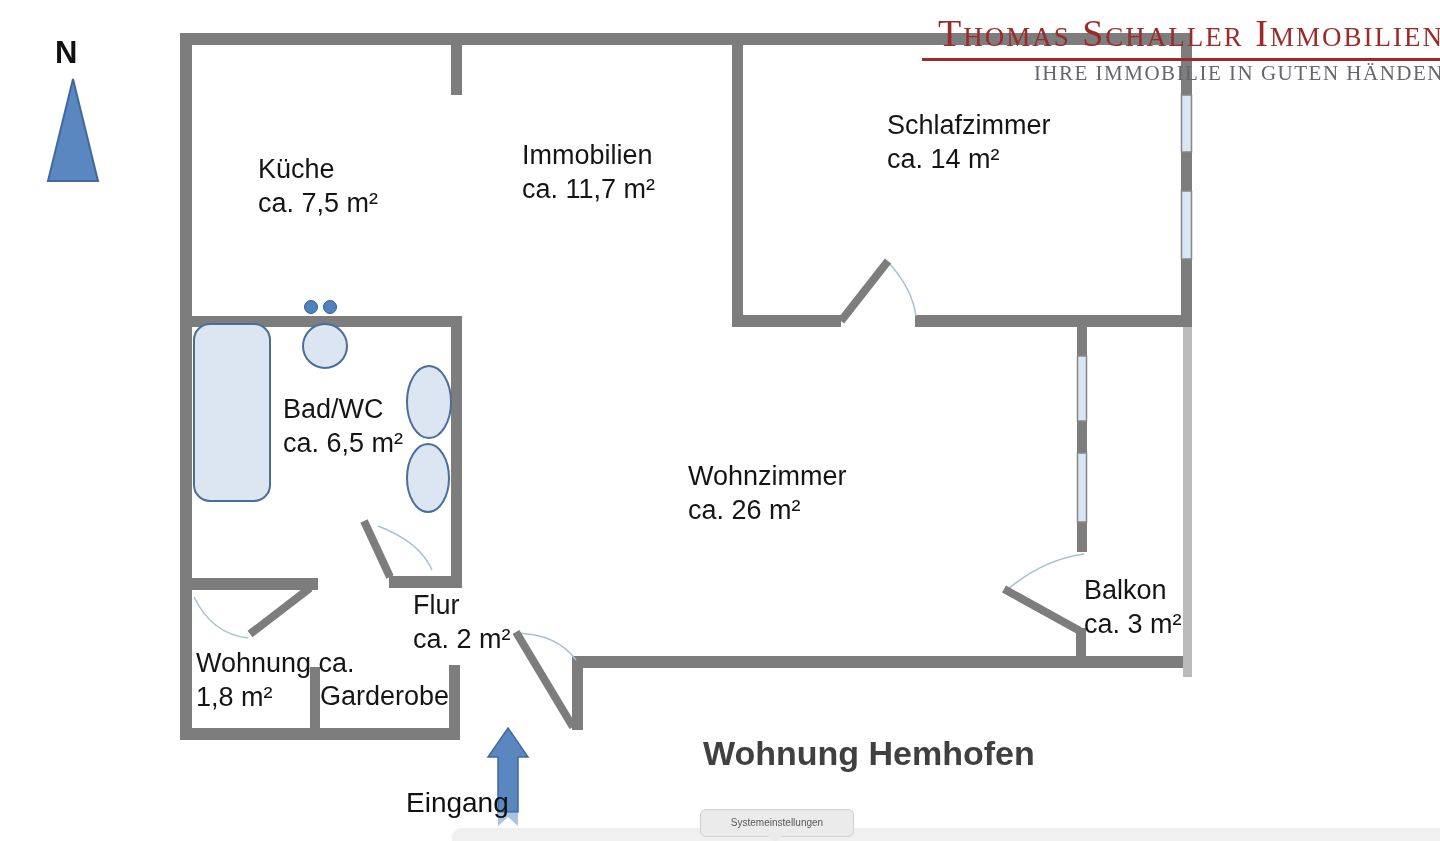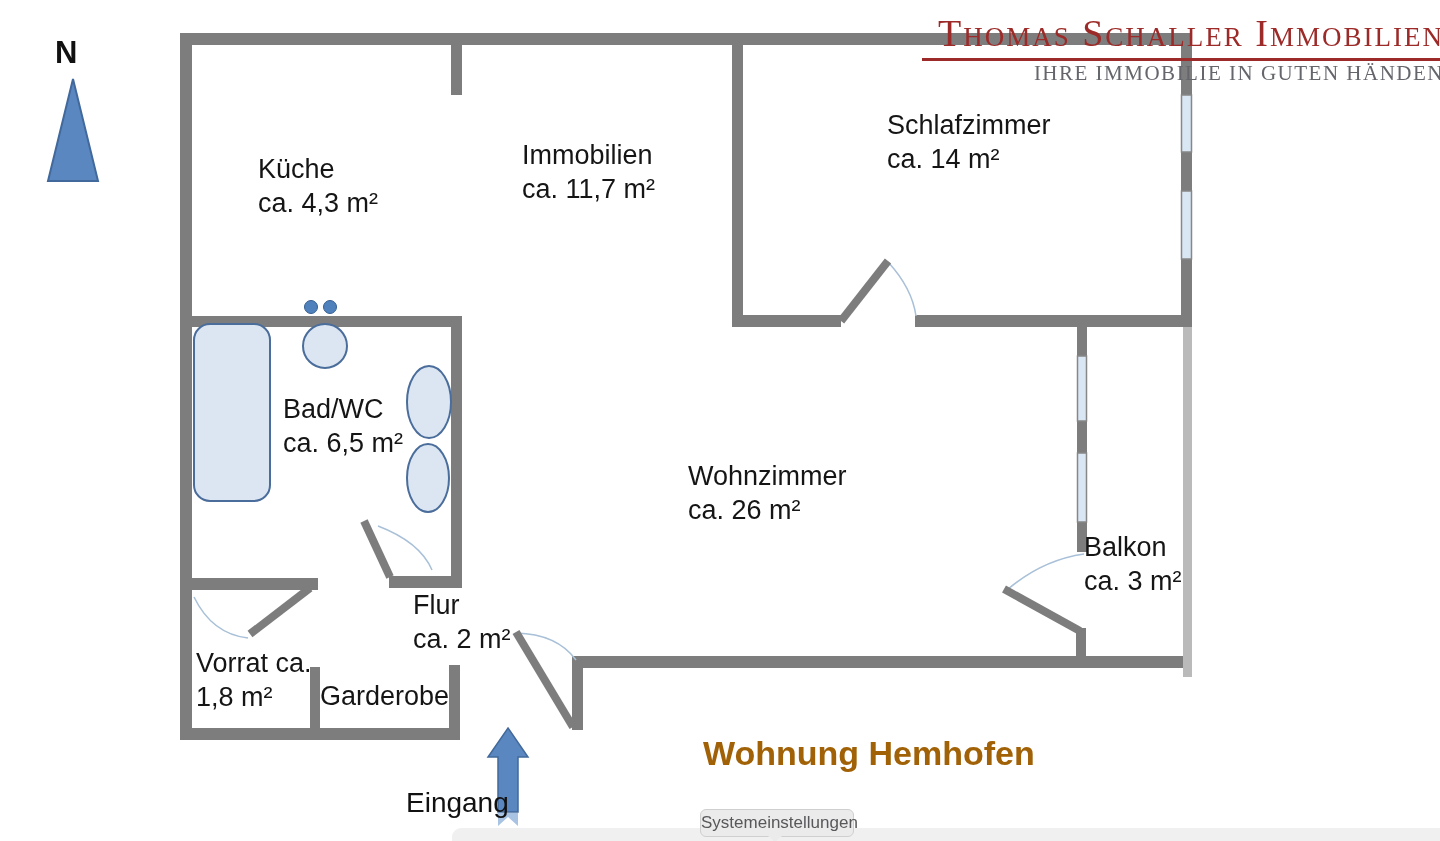--- a/index.html
+++ b/index.html
@@ -2,32 +2,32 @@
 <html><head>
 <meta charset="utf-8">
 <style>
   html,body{margin:0;padding:0;background:#ffffff;width:1440px;height:841px;overflow:hidden;
             font-family:"Liberation Sans", sans-serif;}
   .stage{position:absolute;left:0;top:0;width:1440px;height:841px;}
   svg.plan{position:absolute;left:0;top:0;}
   .label{position:absolute;color:#151515;font-size:27px;line-height:34px;white-space:nowrap;}
   .label .ln{display:block;}
   .compass-n{position:absolute;left:55px;top:35px;font-size:31px;font-weight:bold;color:#111;}
-  .plan-title{position:absolute;left:703px;top:734px;font-size:34px;font-weight:600;color:#a16207;white-space:nowrap;}
+  .plan-title{position:absolute;left:703px;top:734px;font-size:34px;font-weight:600;color:#404040;white-space:nowrap;}
   .entrance-label{position:absolute;left:390px;top:787px;font-size:28px;color:#111;margin-left:16px;}
   .logo{position:absolute;left:916px;top:10px;width:528px;text-align:right;}
   .logo-title{font-family:"Liberation Serif", serif;font-variant:small-caps;font-size:38px;
               letter-spacing:2px;color:#9c2a28;white-space:nowrap;line-height:46px;}
   .logo-rule{height:3px;background:#9c2a28;margin:2px 2px 0 6px;}
   .logo-tagline{font-family:"Liberation Serif", serif;font-size:21px;letter-spacing:1.5px;
                 color:#65666c;white-space:nowrap;}
   .dock-band{position:absolute;left:452px;top:828px;width:988px;height:13px;background:#f0f0f1;
              border-top-left-radius:9px;}
   .tooltip{position:absolute;left:700px;top:809px;width:152px;height:26px;background:#ebebec;
-           border:1px solid #cfcfd0;border-radius:6px;color:#58585a;font-size:17px;line-height:26px;
+           border:1px solid #cfcfd0;border-radius:6px;color:#58585a;font-size:10px;line-height:26px;
            text-align:center;}
   .tooltip-notch{position:absolute;left:768px;top:836px;width:0;height:0;
                  border-left:7px solid transparent;border-right:7px solid transparent;
                  border-top:6px solid #ebebec;}
 </style>
 </head>
 <body>
 
 <div class="stage">
 
@@ -105,48 +105,48 @@
   <div class="logo">
     <div class="logo-title">Thomas Schaller Immobilien</div>
     <div class="logo-rule"></div>
     <div class="logo-tagline">IHRE IMMOBILIE IN GUTEN HÄNDEN</div>
   </div>
 
   <div class="compass-n">N</div>
 
   <div class="label" style="left:252px;top:152px;margin-left:6px;">
     <span class="ln">Küche</span>
-    <span class="ln">ca. 4,3 m²</span>
+    <span class="ln">ca. 7,5 m²</span>
   </div>
   <div class="label" style="left:522px;top:138px;">
     <span class="ln">Immobilien</span>
     <span class="ln">ca. 11,7 m²</span>
   </div>
   <div class="label" style="left:887px;top:108px;">
     <span class="ln">Schlafzimmer</span>
     <span class="ln">ca. 14 m²</span>
   </div>
   <div class="label" style="left:283px;top:392px;">
     <span class="ln">Bad/WC</span>
     <span class="ln">ca. 6,5 m²</span>
   </div>
   <div class="label" style="left:688px;top:459px;">
     <span class="ln">Wohnzimmer</span>
     <span class="ln">ca. 26 m²</span>
   </div>
-  <div class="label" style="left:1084px;top:530px;">
+  <div class="label" style="left:1084px;top:573px;">
     <span class="ln">Balkon</span>
     <span class="ln">ca. 3 m²</span>
   </div>
   <div class="label" style="left:413px;top:588px;">
     <span class="ln">Flur</span>
     <span class="ln">ca. 2 m²</span>
   </div>
   <div class="label" style="left:196px;top:646px;">
-    <span class="ln">Vorrat ca.</span>
+    <span class="ln">Wohnung ca.</span>
     <span class="ln">1,8 m²</span>
   </div>
   <div class="label" style="left:320px;top:679px;">
     <span class="ln">Garderobe</span>
   </div>
 
   <div class="entrance-label">Eingang</div>
   <div class="plan-title">Wohnung Hemhofen</div>
 
 </div>

